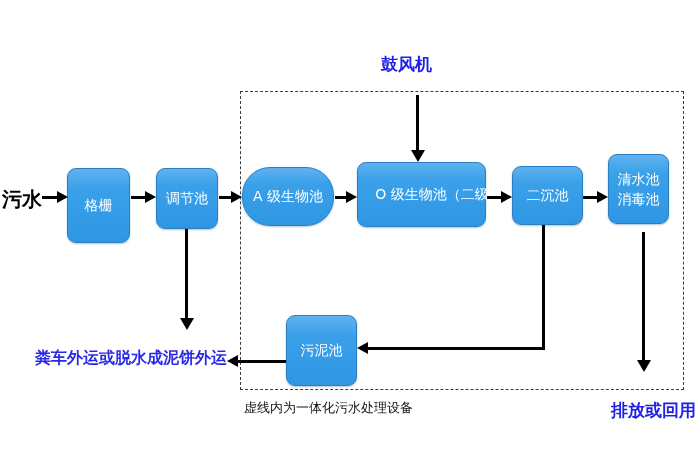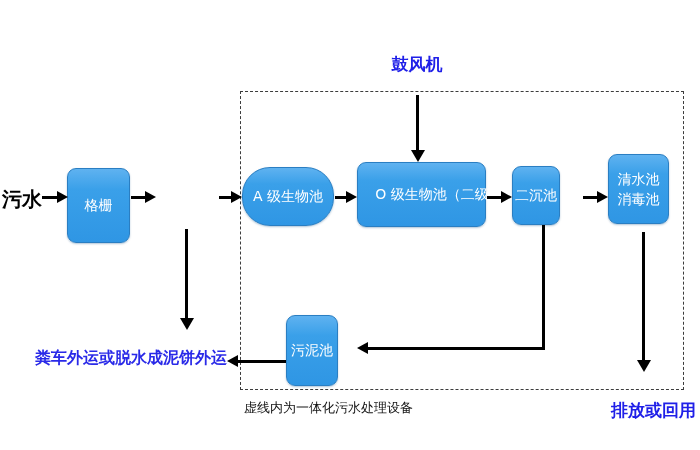--- a/index.html
+++ b/index.html
@@ -17,21 +17,21 @@
     position:absolute;box-sizing:border-box;border-radius:9px;
     background:linear-gradient(180deg,#5fb2f0 0%,#3aa0e9 28%,#2f96e4 100%);
     border:1px solid #2a7ec2;box-shadow:0 1px 2px rgba(30,90,140,.35);
     color:#ffffff;display:flex;flex-direction:column;align-items:center;justify-content:center;
     font-size:14px;line-height:1.45;text-align:center;white-space:nowrap;
   }
   .node span{display:block;}
   
   .label{position:absolute;white-space:nowrap;}
   .label.source{left:2px;top:186px;font-size:20px;font-weight:bold;color:#000000;}
-  .label.blower{left:381px;top:53px;width:72px;text-align:center;font-size:17px;font-weight:bold;color:#2020e8;}
+  .label.blower{left:381px;top:53px;width:72px;text-align:left;font-size:17px;font-weight:bold;color:#2020e8;}
   .label.sludge-out{left:35px;top:348px;font-size:16px;font-weight:bold;color:#2a2ae8;}
   .label.caption{left:244px;top:399px;font-size:13px;color:#111111;}
   .label.discharge{left:611px;top:399px;font-size:17px;font-weight:bold;color:#2020e8;}
   
   .aline{position:absolute;background:#000000;}
   .head-right{position:absolute;width:0;height:0;border-left:11px solid #000;border-top:6px solid transparent;border-bottom:6px solid transparent;}
   .head-left{position:absolute;width:0;height:0;border-right:11px solid #000;border-top:6px solid transparent;border-bottom:6px solid transparent;}
   .head-down{position:absolute;width:0;height:0;border-top:12px solid #000;border-left:7px solid transparent;border-right:7px solid transparent;}
 </style>
 </head>
@@ -43,34 +43,37 @@
 
   <div class="label source">污水</div>
   <div class="label blower">鼓风机</div>
   <div class="label sludge-out">粪车外运或脱水成泥饼外运</div>
   <div class="label caption">虚线内为一体化污水处理设备</div>
   <div class="label discharge">排放或回用</div>
 
   <div class="node" style="left:67px;top:168px;width:63px;height:75px;">
     <span>格栅</span>
   </div>
+  <div class="node" style="left:156px;top:168px;width:62px;height:61px;">
+    <span>调节池</span>
+  </div>
   <div class="node" style="left:242px;top:167px;width:92px;height:59px;border-radius:28px;">
     <span>A 级生物池</span>
   </div>
   <div class="node" style="left:357px;top:162px;width:129px;height:65px;padding-left:35px;">
     <span>O 级生物池（二级）</span>
   </div>
-  <div class="node" style="left:512px;top:166px;width:48px;height:59px;">
+  <div class="node" style="left:512px;top:166px;width:71px;height:59px;">
     <span>二沉池</span>
   </div>
   <div class="node" style="left:608px;top:154px;width:61px;height:70px;">
     <span>清水池</span>
     <span>消毒池</span>
   </div>
-  <div class="node" style="left:286px;top:315px;width:52px;height:71px;">
+  <div class="node" style="left:286px;top:315px;width:71px;height:71px;">
     <span>污泥池</span>
   </div>
 
   <div>
     <div class="aline" style="left:42px;top:196px;width:16px;height:3px;"></div>
     <div class="head-right" style="left:57px;top:191px;"></div>
   </div>
   <div>
     <div class="aline" style="left:131px;top:196px;width:15px;height:3px;"></div>
     <div class="head-right" style="left:145px;top:191px;"></div>

